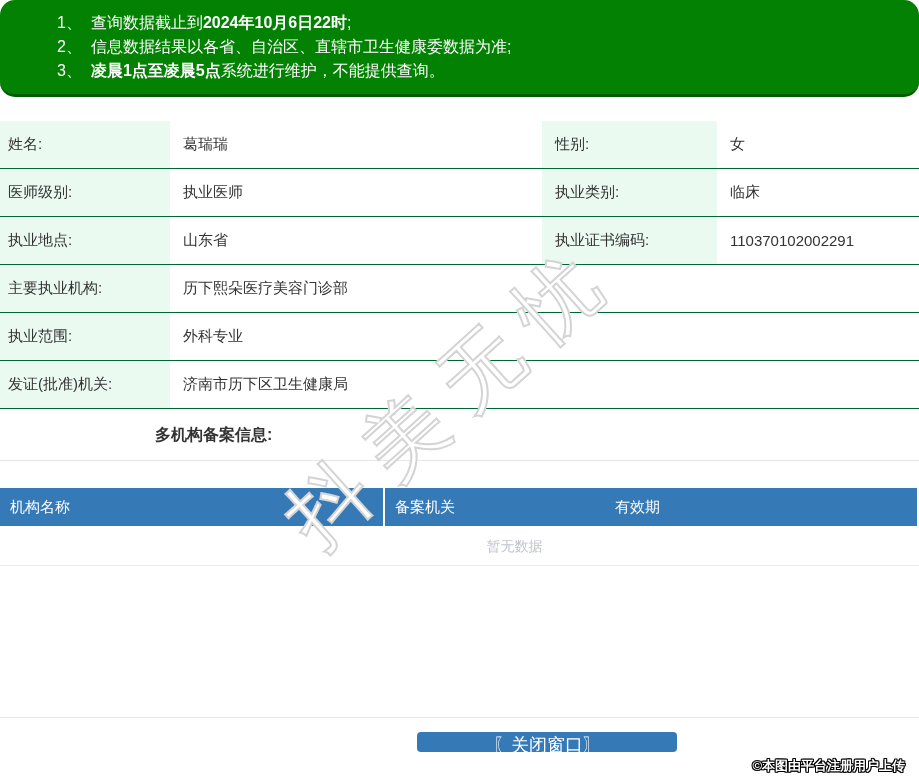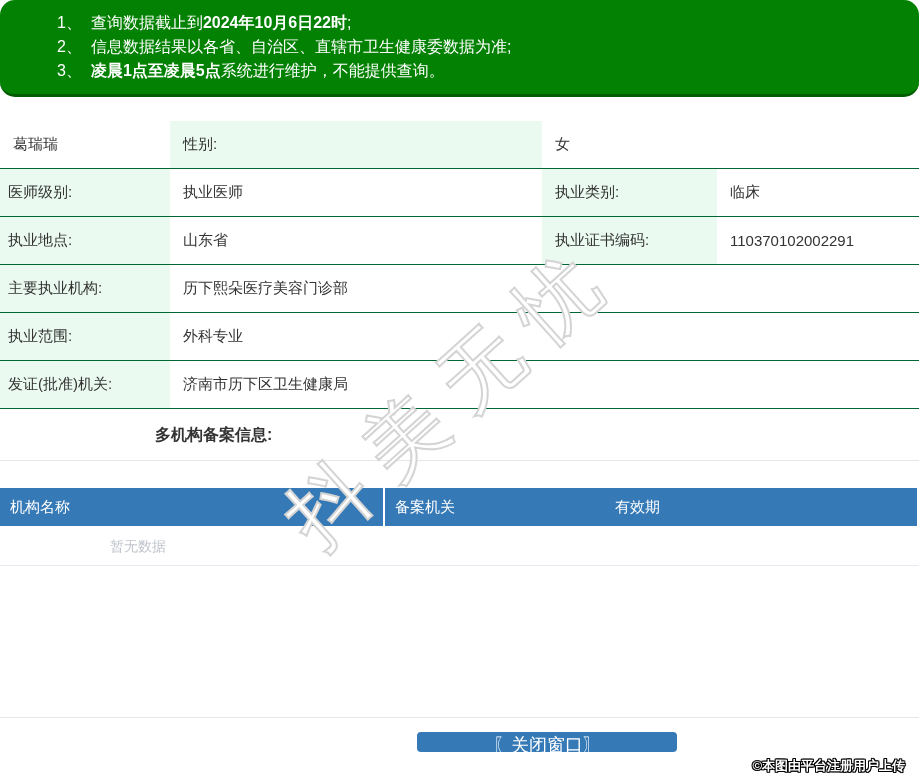--- a/index.html
+++ b/index.html
@@ -31,21 +31,21 @@
   .section-heading { height:52px; line-height:52px; padding-left:155px;
                      font-size:16px; font-weight:bold; color:#333;
                      border-bottom:1px solid #e7e7e7; }
   .gap-mid { height:27px; }
   .org-header { display:flex; height:38px; background:#fff;align-items:flex-end; }
   .org-cell { background:#3579b6; color:#fff; font-size:15px; line-height:38px;
               padding-left:10px; }
   .org-cell.c1 { width:383px; margin-right:2px; }
   .org-cell.c2 { width:312px; margin-right:2px; }
   .org-cell.c3 { flex:1; }
-  .empty-row { height:40px; line-height:40px; padding-left:110px;
+  .empty-row { height:40px; line-height:40px; text-align:center; padding-left:110px;
                color:#c0c4cc; font-size:14px; border-bottom:1px solid #e6eaf0; }
 
   .spacer { height:152px; border-bottom:1px solid #e7e7e7; }
 
   
   .button-area { padding-top:14px; }
   .close-btn { display:block; margin-left:417px; width:260px; height:20px;
                background:#3579b6; color:#fff; border:none; border-radius:4px;
                font-size:18px; font-family:inherit; cursor:pointer; }
 
@@ -74,20 +74,21 @@
     </div>
     <div class="banner-line">
       <span class="num">3、</span><span></span><b>凌晨1点至凌晨5点</b><span>系统进行维护，不能提供查询。</span>
     </div>
   </div>
 
   <div class="gap-top"></div>
 
   <div class="info-table">
     <div class="irow">
+      <div class="cell label">姓名:</div>
       <div class="cell value">葛瑞瑞</div>
       <div class="cell label l2">性别:</div>
       <div class="cell value">女</div>
     </div>
     <div class="irow">
       <div class="cell label">医师级别:</div>
       <div class="cell value">执业医师</div>
       <div class="cell label l2">执业类别:</div>
       <div class="cell value">临床</div>
     </div>

